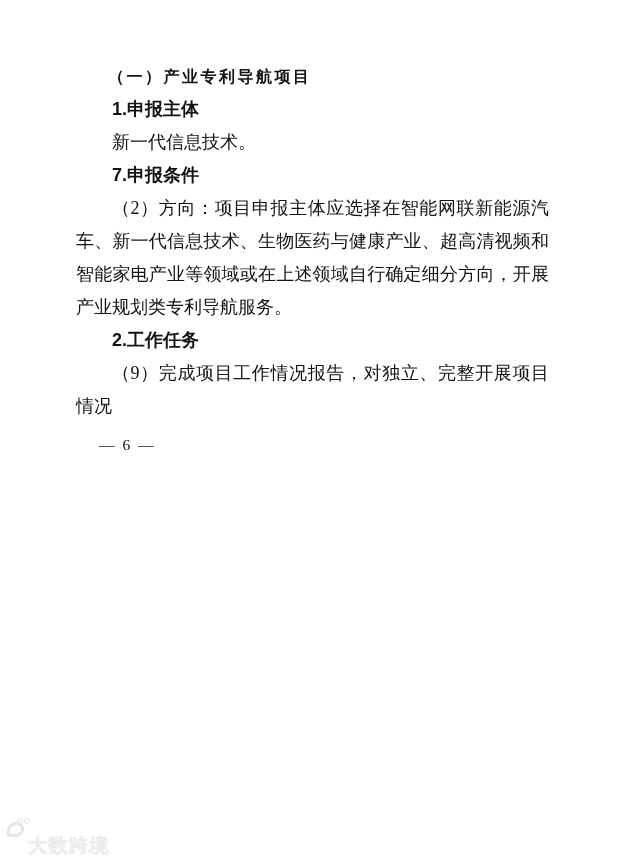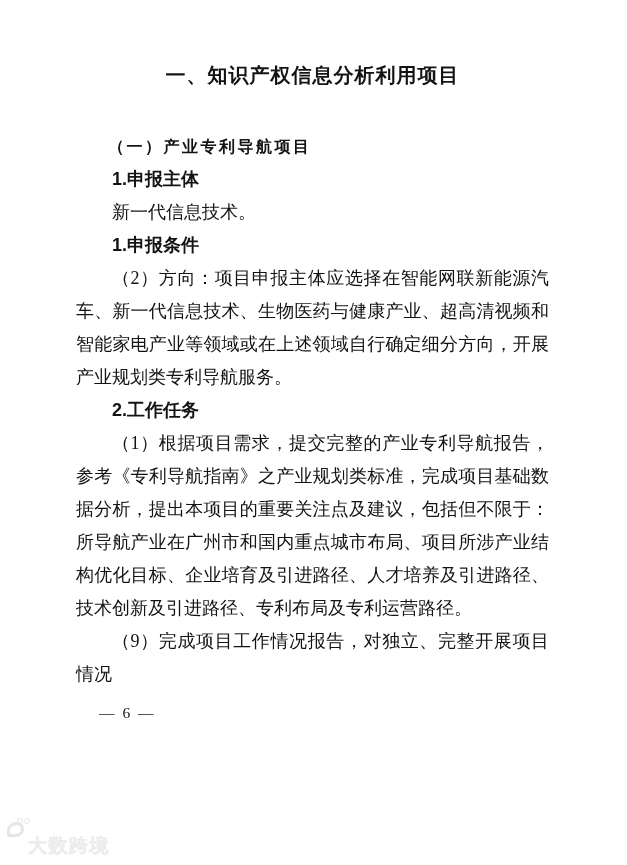--- a/index.html
+++ b/index.html
@@ -81,29 +81,27 @@
     font-size: 19px;
     letter-spacing: 1.5px;
     margin-top: 34px;
     -webkit-text-stroke: 0.6px #ededed;
   }
 </style>
 </head>
 <body>
 
 <div class="page-content">
-  <h1 class="doc-title">一、知识产权信息分析利用项目</h1>
 
   <p class="block subtitle">（一）产业专利导航项目</p>
   <p class="block heading">1.申报主体</p>
   <p class="block body">新一代信息技术。</p>
-  <p class="block heading">1.申报条件</p>
+  <p class="block heading">7.申报条件</p>
   <p class="block body">（2）方向：项目申报主体应选择在智能网联新能源汽车、新一代信息技术、生物医药与健康产业、超高清视频和智能家电产业等领域或在上述领域自行确定细分方向，开展产业规划类专利导航服务。</p>
   <p class="block heading">2.工作任务</p>
-  <p class="block body">（1）根据项目需求，提交完整的产业专利导航报告，参考《专利导航指南》之产业规划类标准，完成项目基础数据分析，提出本项目的重要关注点及建议，包括但不限于：所导航产业在广州市和国内重点城市布局、项目所涉产业结构优化目标、企业培育及引进路径、人才培养及引进路径、技术创新及引进路径、专利布局及专利运营路径。</p>
   <p class="block body">（9）完成项目工作情况报告，对独立、完整开展项目情况</p>
 
   <div class="page-footer">— 6 —</div>
 </div>
 
 <div class="watermark">
   <span class="watermark-logo">
     <span class="dot d1"></span>
     <span class="dot d2"></span>
   </span>

